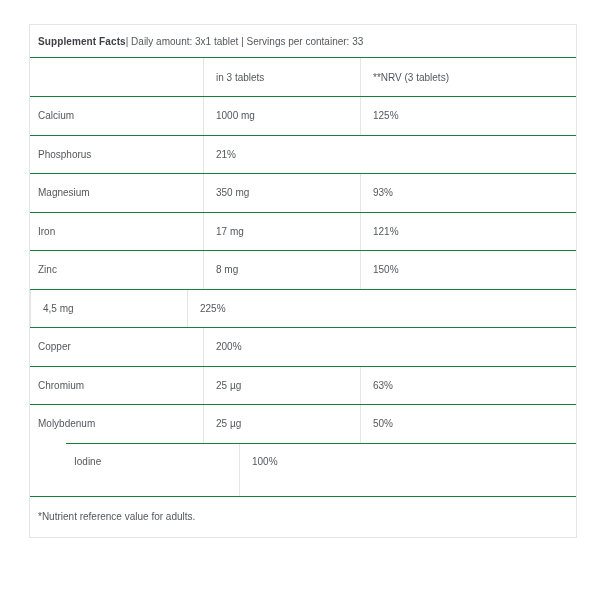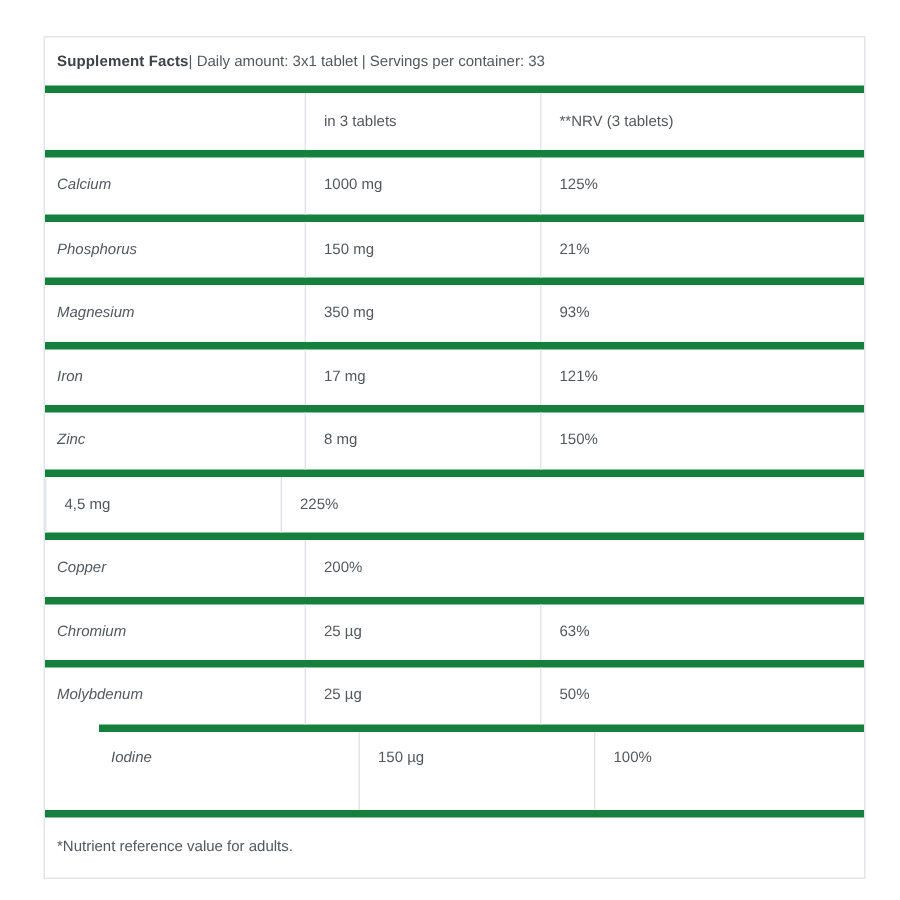--- a/index.html
+++ b/index.html
@@ -14,39 +14,39 @@
     position: absolute;
     left: 29px; top: 24px;
     width: 546px;
     border: 1px solid #e3e5e8;
     color: #54585c;
     font-size: 10px;
     background: #ffffff;
   }
   .row {
     display: flex;
-    border-top: 5px solid #15803d;
+    border-top: 1px solid #15803d;
   }
   .title-row {
     border-top: none;
     height: 32px;
     align-items: center;
     padding-left: 8px;
   }
   .title-bold { font-weight: bold; color: #3e4247; letter-spacing: 0.1px; }
   .hdr  { height: 38px; }
   .drow { height: 37.5px; }
   .drow.tall { height: 52px; margin-left: 36px; }
   .drow.tall .cell { align-items: flex-start; padding-top: 12.5px; }
   .cell {
     display: flex;
     align-items: center;
     box-sizing: border-box;
   }
-  .c1 { width: 173px; padding-left: 8px; font-style: italic; }
+  .c1 { width: 173px; padding-left: 8px; }
   .c2 { width: 157px; border-left: 1px solid #e3e5e8; padding-left: 12px; }
   .c3 { flex: 1; border-left: 1px solid #e3e5e8; padding-left: 12px; }
   .footer-row {
     height: 40px;
     align-items: center;
     padding-left: 8px;
   }
 </style>
 </head>
 <body>
@@ -65,21 +65,20 @@
   </div>
 
   <div id="rows-container">
       <div class="row drow">
     <div class="cell c1">Calcium</div>
     <div class="cell c2">1000 mg</div>
     <div class="cell c3">125%</div>
   </div>
       <div class="row drow">
     <div class="cell c1">Phosphorus</div>
-    <div class="cell c2">150 mg</div>
     <div class="cell c3">21%</div>
   </div>
       <div class="row drow">
     <div class="cell c1">Magnesium</div>
     <div class="cell c2">350 mg</div>
     <div class="cell c3">93%</div>
   </div>
       <div class="row drow">
     <div class="cell c1">Iron</div>
     <div class="cell c2">17 mg</div>
@@ -103,20 +102,19 @@
     <div class="cell c2">25 µg</div>
     <div class="cell c3">63%</div>
   </div>
       <div class="row drow">
     <div class="cell c1">Molybdenum</div>
     <div class="cell c2">25 µg</div>
     <div class="cell c3">50%</div>
   </div>
       <div class="row drow tall">
     <div class="cell c1">Iodine</div>
-    <div class="cell c2">150 µg</div>
     <div class="cell c3">100%</div>
   </div>
     </div>
 
   <div class="row footer-row">*Nutrient reference value for adults.</div>
 
 </div>
 
 </body></html>

